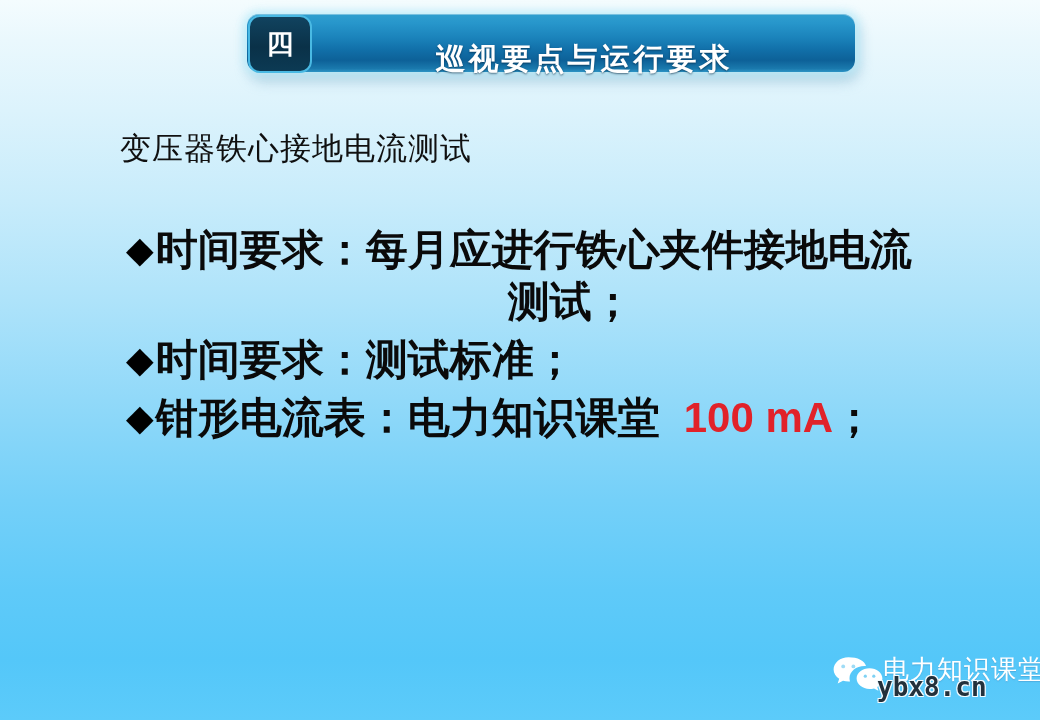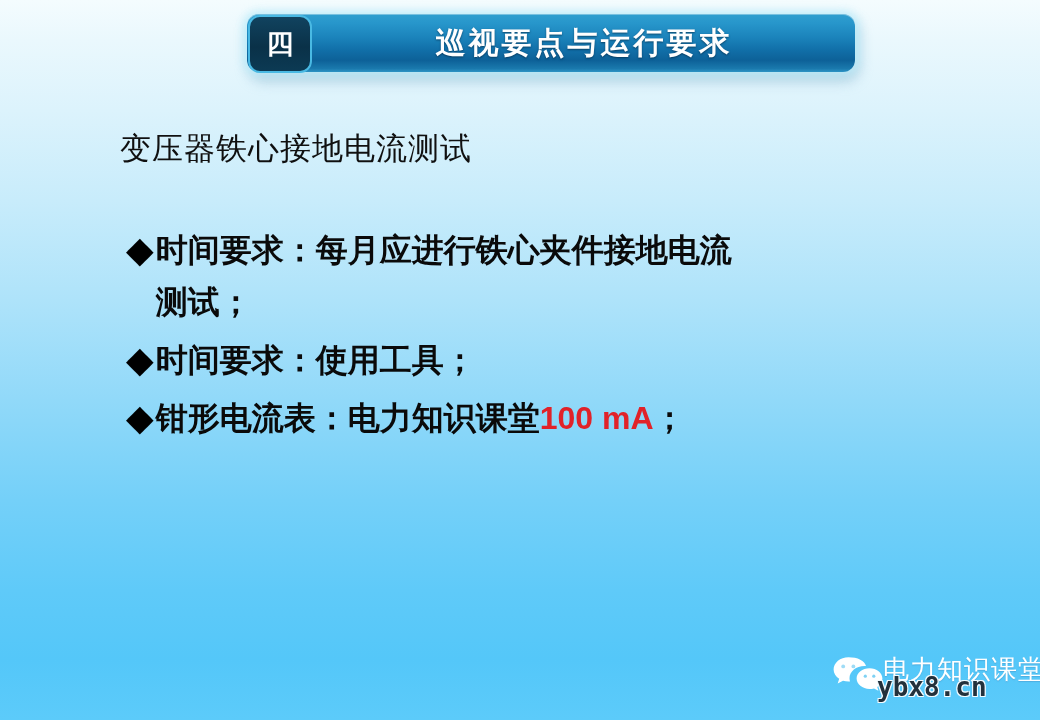--- a/index.html
+++ b/index.html
@@ -73,21 +73,21 @@
         #1a82ba 42%,
         #116fa8 62%,
         #0d6198 80%,
         #1a79ad 94%,
         #2d93c4 100%);
     box-shadow: inset 0 1px 0 rgba(255,255,255,0.35);
   }
   #banner-title {
     position: absolute;
     left: 78px;
-    top: 0;
+    top: 16px;
     right: 12px;
     height: 70px;
     line-height: 58px;
     text-align: center;
     color: #ffffff;
     font-family: "Liberation Sans", "DejaVu Sans", sans-serif;
     font-weight: bold;
     font-size: 30px;
     letter-spacing: 3px;
     text-shadow: 0 1px 2px rgba(0,30,55,0.6);
@@ -146,31 +146,33 @@
     font-size: 36px;
     line-height: 52px;
     color: #000000;
     font-family: "DejaVu Sans", sans-serif;
     margin-right: 2px;
   }
   .bullet-body {
     flex: 1 1 auto;
     font-family: "Liberation Sans", "DejaVu Sans", sans-serif;
     font-weight: bold;
-    font-size: 32px;
+    font-size: 42px;
     line-height: 52px;
     color: #0a0a0a;
     letter-spacing: 0px;
   }
   .bullet-body .line2 {
     display: block;
+    text-align: center;
   }
   .unit-red {
     color: #e12229;
     font-weight: bold;
+    margin-left: 24px;
   }
 
   
   #watermark {
     position: absolute;
     left: 831px;
     top: 650px;
     width: 220px;
     height: 52px;
   }
@@ -231,21 +233,21 @@
 
   <div id="bullets">
 
     <div class="bullet-row">
       <span class="bullet-mark">◆</span>
       <span class="bullet-body"><span>时间要求：</span><span>每月应进行铁心夹件接地电流</span><span class="line2">测试；</span></span>
     </div>
 
     <div class="bullet-row">
       <span class="bullet-mark">◆</span>
-      <span class="bullet-body"><span>时间要求：</span><span>使用工具；</span></span>
+      <span class="bullet-body"><span>时间要求：</span><span>测试标准；</span></span>
     </div>
 
     <div class="bullet-row">
       <span class="bullet-mark">◆</span>
       <span class="bullet-body"><span>钳形电流表：</span><span>电力知识课堂</span><span class="unit-red">100 mA</span><span>；</span></span>
     </div>
 
   </div>
 
   <div id="watermark">

